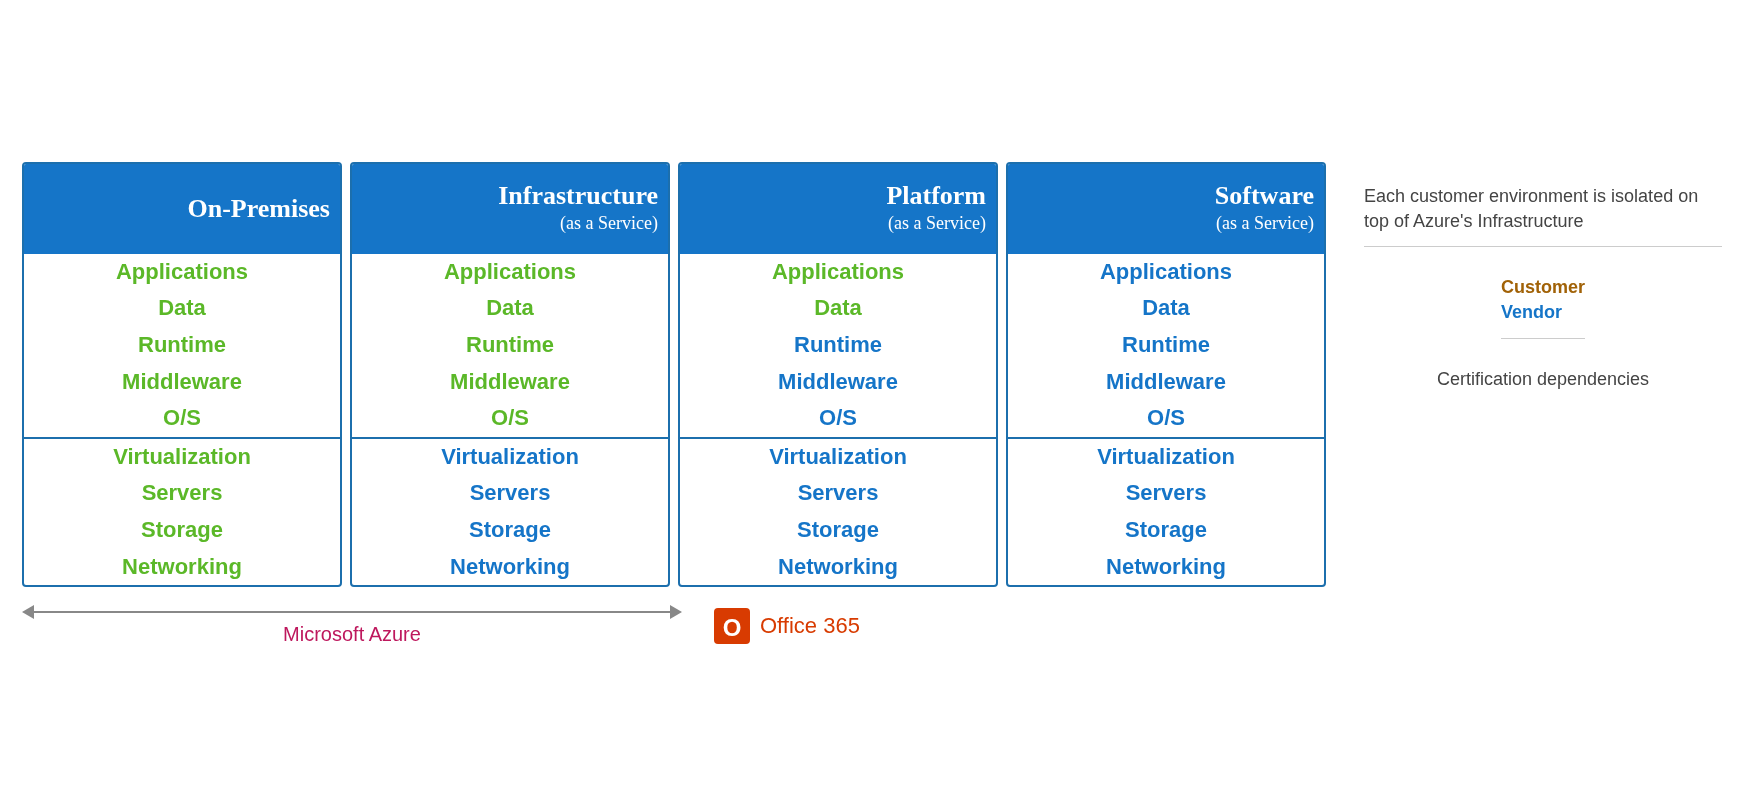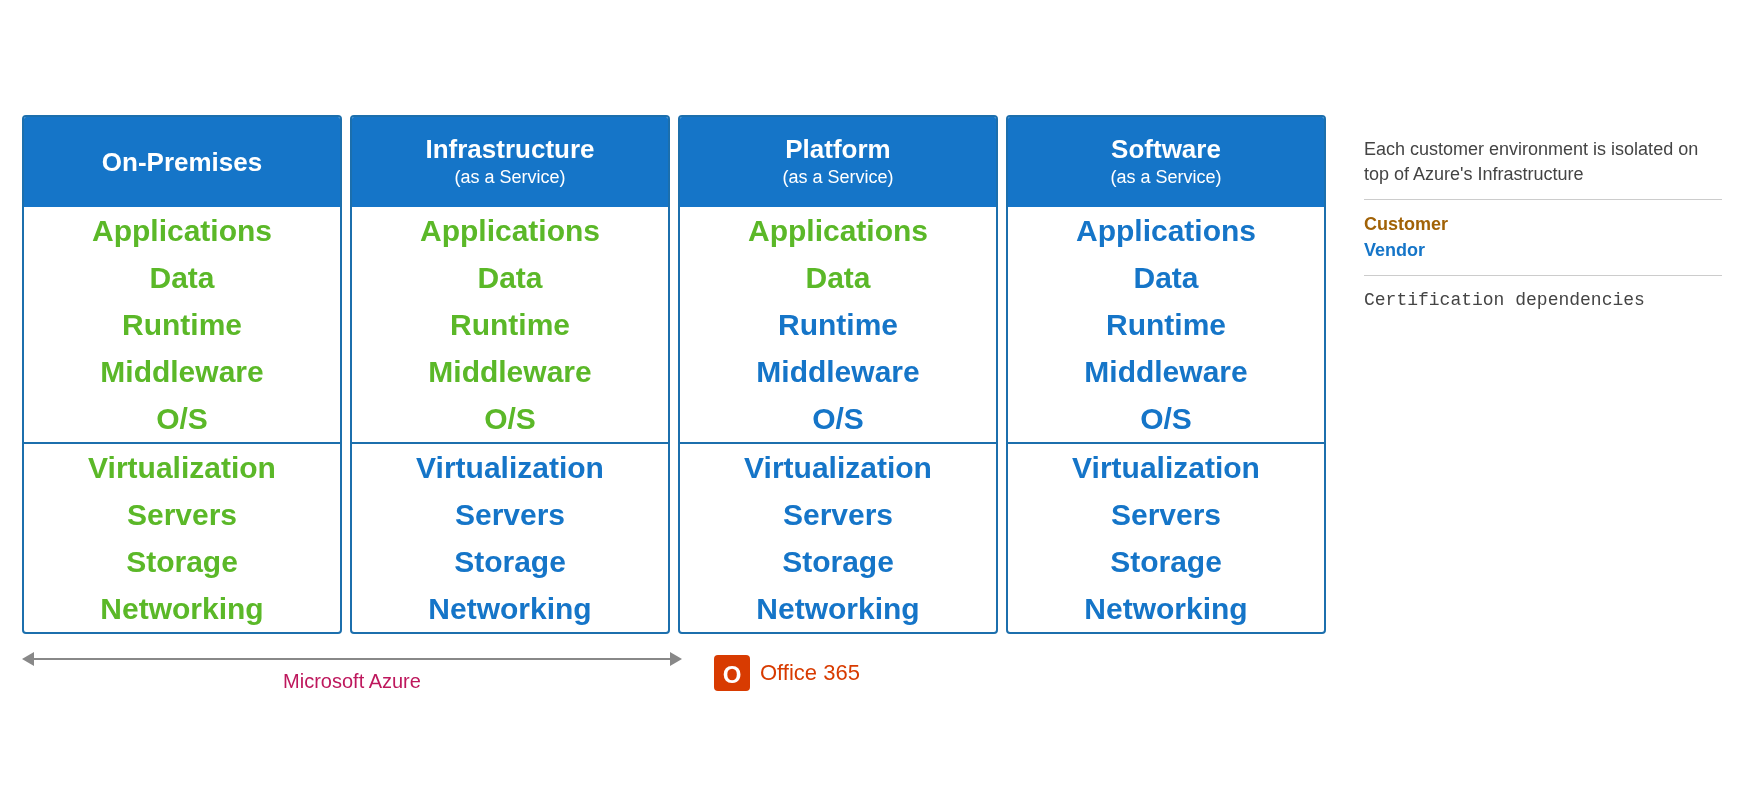--- a/index.html
+++ b/index.html
@@ -39,67 +39,68 @@
       overflow: hidden;
     }
     .column-header {
       background: #1575c8;
       color: #fff;
       text-align: center;
       padding: 14px 10px 14px 10px;
       min-height: 90px;
       display: flex;
       flex-direction: column;
-      align-items: center;
+      align-items: flex-end;
       justify-content: center;
+      font-family: Liberation Serif, serif;
     }
     .column-header .title {
       font-size: 26px;
       font-weight: 700;
       line-height: 1.1;
     }
     .column-header .subtitle {
       font-size: 18px;
       font-weight: 400;
       line-height: 1.3;
       margin-top: 2px;
     }
     .top-section {
       border-bottom: 2px solid #1c6fad;
     }
     .bottom-section {
     }
     .item-row {
       text-align: center;
       padding: 4px 8px;
-      font-size: 30px;
+      font-size: 22px;
       font-weight: 600;
       line-height: 1.3;
     }
     .green { color: #5bb828; }
     .blue { color: #1575c8; }
 
     .sidebar {
       flex: 1;
       padding-left: 30px;
       padding-top: 10px;
       display: flex;
       flex-direction: column;
-      gap: 0;
+      gap: 16px;
+      align-items: center;
     }
     .sidebar-block {
       padding: 12px 0;
       font-size: 18px;
       color: #444;
       line-height: 1.4;
       border-bottom: 1px solid #ccc;
     }
     .sidebar-block:last-child {
       border-bottom: none;
-      font-family: Liberation Mono, monospace;
     }
     .sidebar-block .managed-label {
       font-size: 18px;
       color: #444;
     }
     .sidebar-block .customer-text {
       color: #a16207;
       font-weight: 700;
       font-size: 18px;
     }

